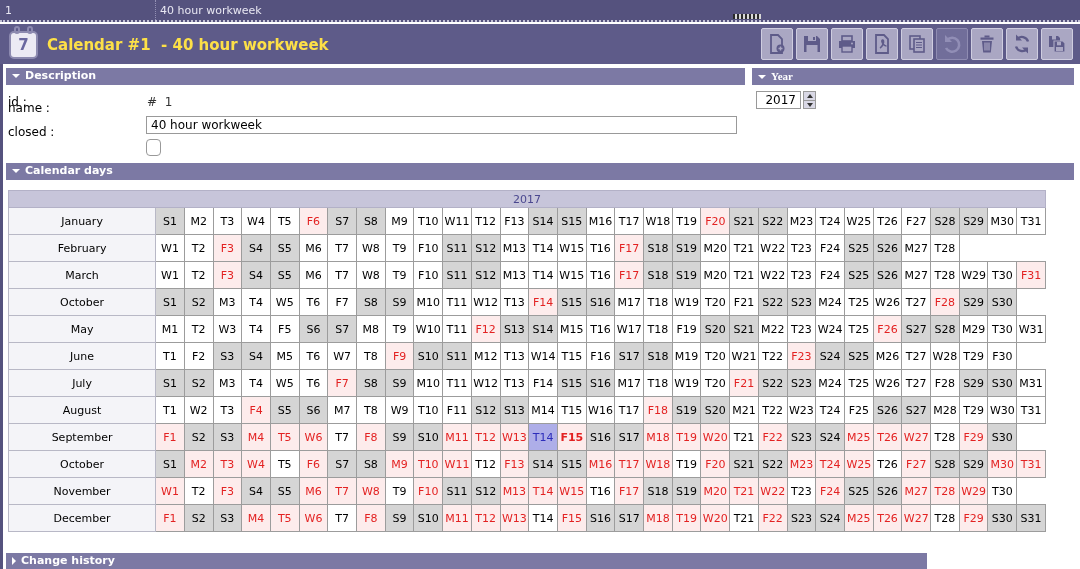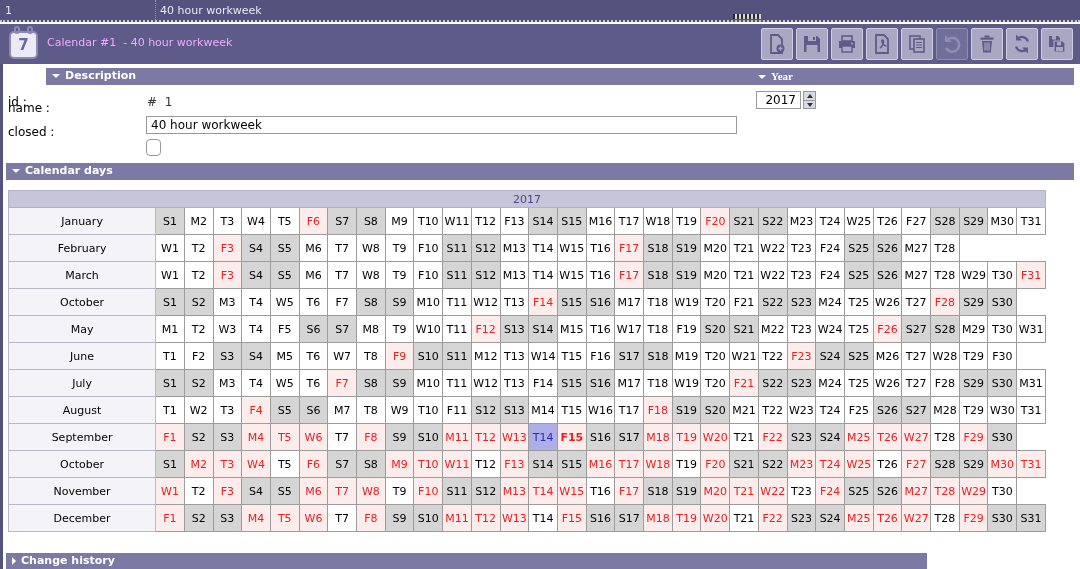--- a/index.html
+++ b/index.html
@@ -27,21 +27,21 @@
 
   
   .app-header { position:absolute; left:0; top:24px; width:1080px; height:40px; background:#5e5b89; }
   .cal-icon {
     position:absolute; left:9px; top:7px; width:29px; height:28px;
     background:#eceaf4; border:2px solid #8d8ab0; border-radius:5px;
     color:#6a67a0; font-weight:bold; font-size:15px; text-align:center; line-height:24px;
   }
   .cal-icon .ring { position:absolute; top:-7px; width:6px; height:8px; border:2px solid #8d8ab0; border-radius:3px; }
   .cal-icon .ring.l { left:3px; } .cal-icon .ring.r { right:3px; }
-  .page-title { position:absolute; left:47px; top:12px; color:#f0abfc; font-weight:normal; font-size:11px; white-space:pre; }
+  .page-title { position:absolute; left:47px; top:12px; color:#fde047; font-weight:bold; font-size:15px; white-space:pre; }
 
   .toolbar { position:absolute; right:7px; top:4px; display:flex; gap:3px; }
   .tb-btn {
     width:32px; height:32px; background:#aaa7c3; border:1px solid #cfcde0; border-radius:2px;
     display:flex; align-items:center; justify-content:center; color:#5e5b89; padding:0; cursor:pointer;
   }
   .tb-btn.disabled { background:#716e9a; color:#918eb6; border-color:#8f8cb2; }
   .tb-btn svg { display:block; }
 
   
@@ -183,21 +183,21 @@
         <path d="M8 8h9l2 2v9H8z" fill="currentColor" stroke="#aaa7c3" stroke-width="1.2"></path>
         <rect x="11" y="8.8" width="4" height="3.5" fill="#aaa7c3"></rect>
         <rect x="10" y="14" width="7" height="4" fill="#aaa7c3"></rect>
       </svg>
     </button>
   </div>
 </div>
 
 <div class="left-stripe"></div>
 
-<div class="sec-header" style="left:6px; top:68px; width:739px;margin-left:40px;">
+<div class="sec-header" style="left:6px; top:68px; width:739px;">
   <span class="arr-d"></span><span>Description</span>
 </div>
 <div class="sec-header" style="left:752px; top:68px; width:322px;font-family:Liberation Serif, serif;">
   <span class="arr-d"></span><span>Year</span>
 </div>
 
 <div class="form-label" style="top:95px;">id :</div>
 <div class="id-value" style="top:95px;">#  1</div>
 
 <div class="form-label" style="top:101px;">name :</div>

